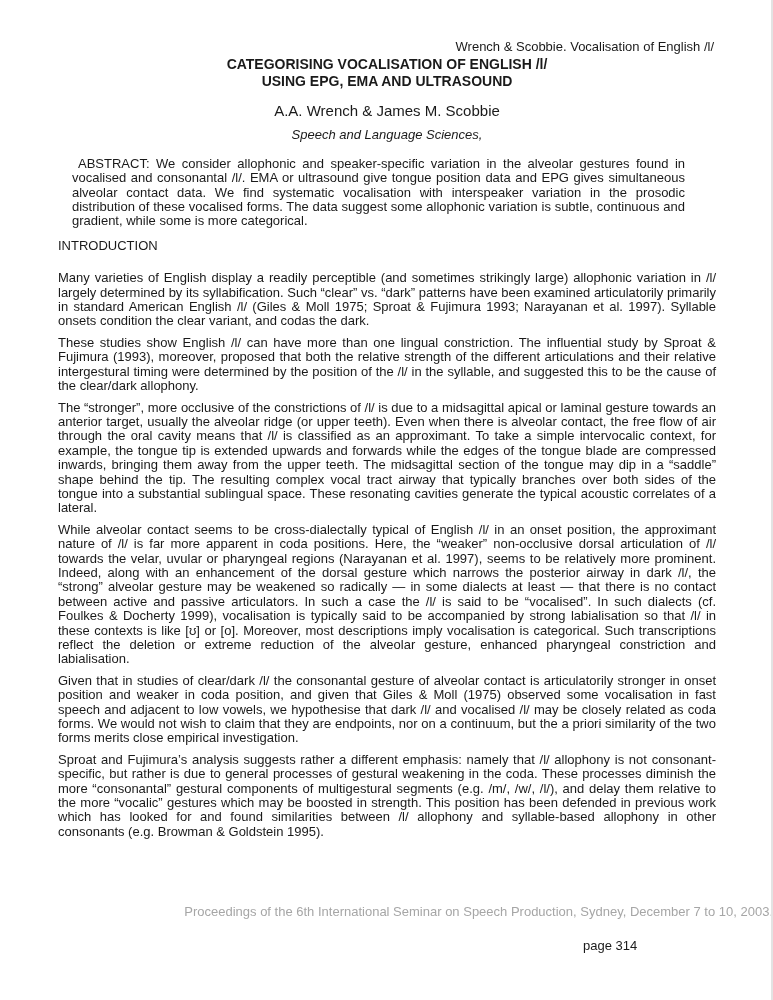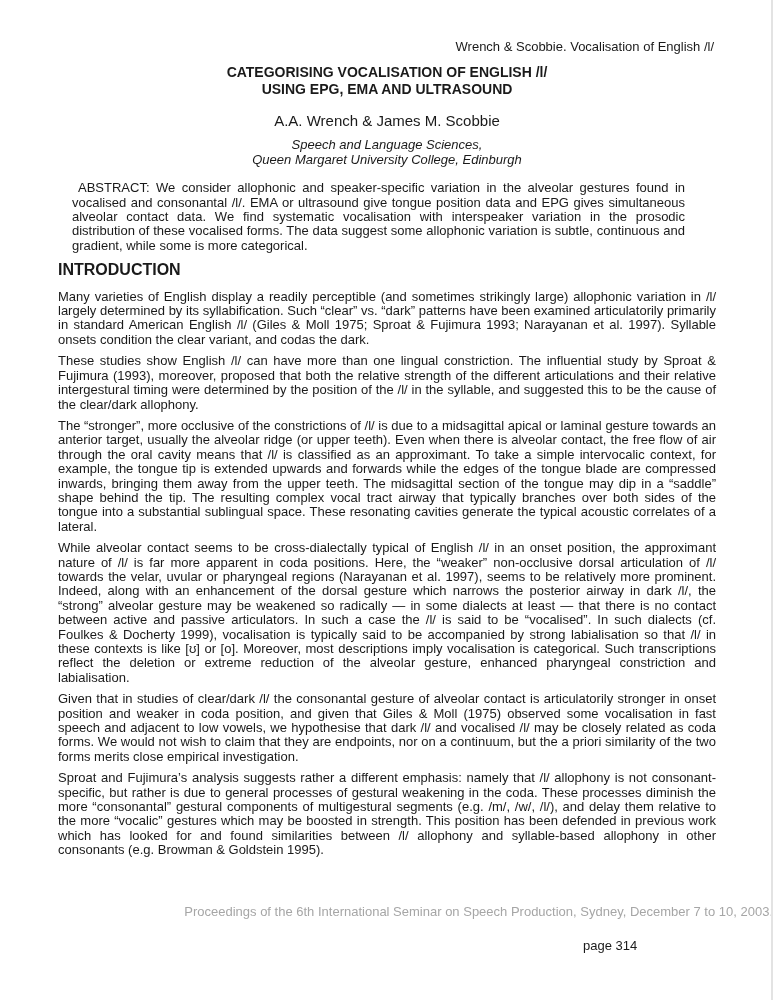--- a/index.html
+++ b/index.html
@@ -27,21 +27,21 @@
     white-space: nowrap;
     margin-left: 37px;
   }
   .content {
     position: absolute;
     left: 58px;
     top: 0;
     width: 658px;
   }
   .paper-title {
-    margin: 16px;
+    margin: 8px;
     padding-top: 48px;
     text-align: center;
     font-size: 14px;
     font-weight: bold;
     line-height: 17px;
   }
   .authors {
     margin: 14px 0 0 0;
     text-align: center;
     font-size: 15px;
@@ -55,23 +55,23 @@
     font-style: italic;
   }
   .abstract {
     margin: 14px 31px 0 14px;
     text-align: justify;
     font-size: 13px;
     line-height: 14.4px;
     text-indent: 6px;
   }
   .section-heading {
-    margin: 10px 0 12px 0;
-    font-size: 16px;
-    font-weight: bold;
+    margin: 10px 0 18px 0;
+    font-size: 13px;
+    font-weight: normal;
     line-height: 14.4px;
   }
   .body-para {
     margin: 7px 0 0 0;
     text-align: justify;
     font-size: 13px;
     line-height: 14.4px;
   }
   .body-para.first {
     margin-top: 2px;
@@ -108,21 +108,20 @@
 
     <h1 class="paper-title">
       <span>CATEGORISING VOCALISATION OF ENGLISH /l/</span><br>
       <span>USING EPG, EMA AND ULTRASOUND</span>
     </h1>
 
     <div class="authors">A.A. Wrench &amp; James M. Scobbie</div>
 
     <div class="affiliation">
       <span>Speech and Language Sciences,</span><br>
-      <span>Queen Margaret University College, Edinburgh</span>
     </div>
 
     <p class="abstract">ABSTRACT: We consider allophonic and speaker-specific variation in the alveolar gestures found in vocalised and consonantal /l/. EMA or ultrasound give tongue position data and EPG gives simultaneous alveolar contact data. We find systematic vocalisation with interspeaker variation in the prosodic distribution of these vocalised forms. The data suggest some allophonic variation is subtle, continuous and gradient, while some is more categorical.</p>
 
     <h2 class="section-heading">INTRODUCTION</h2>
 
     <p class="body-para first">Many varieties of English display a readily perceptible (and sometimes strikingly large) allophonic variation in /l/ largely determined by its syllabification. Such “clear” vs. “dark” patterns have been examined articulatorily primarily in standard American English /l/ (Giles &amp; Moll 1975; Sproat &amp; Fujimura 1993; Narayanan et al. 1997). Syllable onsets condition the clear variant, and codas the dark.</p>
 
     <p class="body-para">These studies show English /l/ can have more than one lingual constriction. The influential study by Sproat &amp; Fujimura (1993), moreover, proposed that both the relative strength of the different articulations and their relative intergestural timing were determined by the position of the /l/ in the syllable, and suggested this to be the cause of the clear/dark allophony.</p>
 

